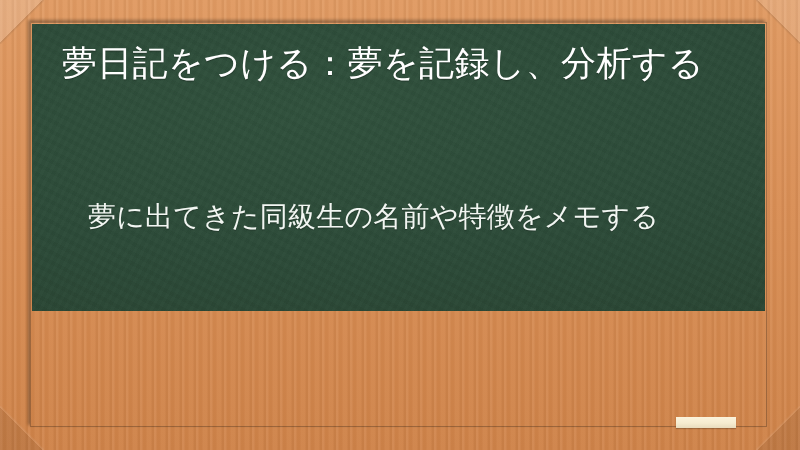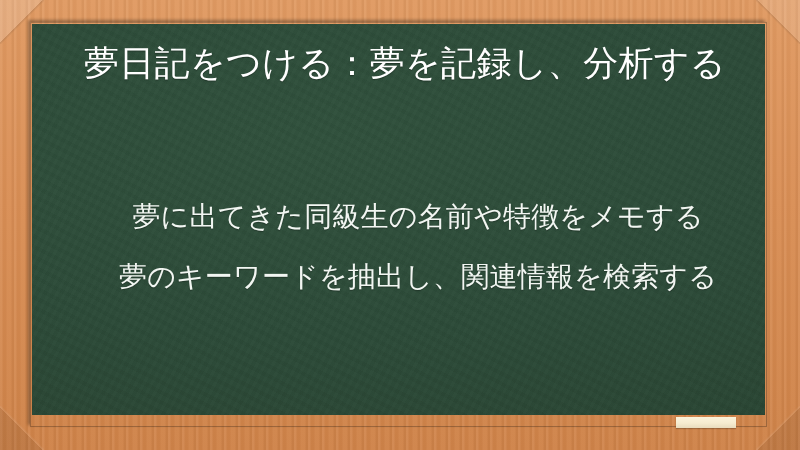--- a/index.html
+++ b/index.html
@@ -64,25 +64,24 @@
       inset 0 0 0 1px rgba(0,0,0,0.25);
     pointer-events: none;
   }
 
   
   .board {
     position: absolute;
     left: 32px;
     top: 24px;
     width: 733px;
-    height: 391px;
+    height: 287px;
     background:
       radial-gradient(ellipse 120% 90% at 38% 30%, #30503c 0%, #2c4a38 55%, #284432 100%);
     overflow: hidden;
-    text-align: center;
   }
   .board-noise {
     position: absolute;
     inset: 0;
     background:
       repeating-linear-gradient(118deg, rgba(255,255,255,0.012) 0 3px, rgba(0,0,0,0.012) 3px 7px),
       repeating-linear-gradient(27deg, rgba(255,255,255,0.010) 0 5px, rgba(0,0,0,0.010) 5px 9px);
     pointer-events: none;
   }
 
@@ -147,20 +146,19 @@
   <div class="frame-inner-shadow"></div>
 
   <div class="board">
     <div class="board-noise"></div>
 
     <div class="content">
       <div class="title">夢日記をつける：夢を記録し、分析する</div>
 
       <div class="bullets">
         <div class="bullet">夢に出てきた同級生の名前や特徴をメモする</div>
-        <div class="bullet">夢のキーワードを抽出し、関連情報を検索する</div>
       </div>
     </div>
   </div>
 
   <div class="chalk"></div>
 
 </div>
 
 </body></html>

